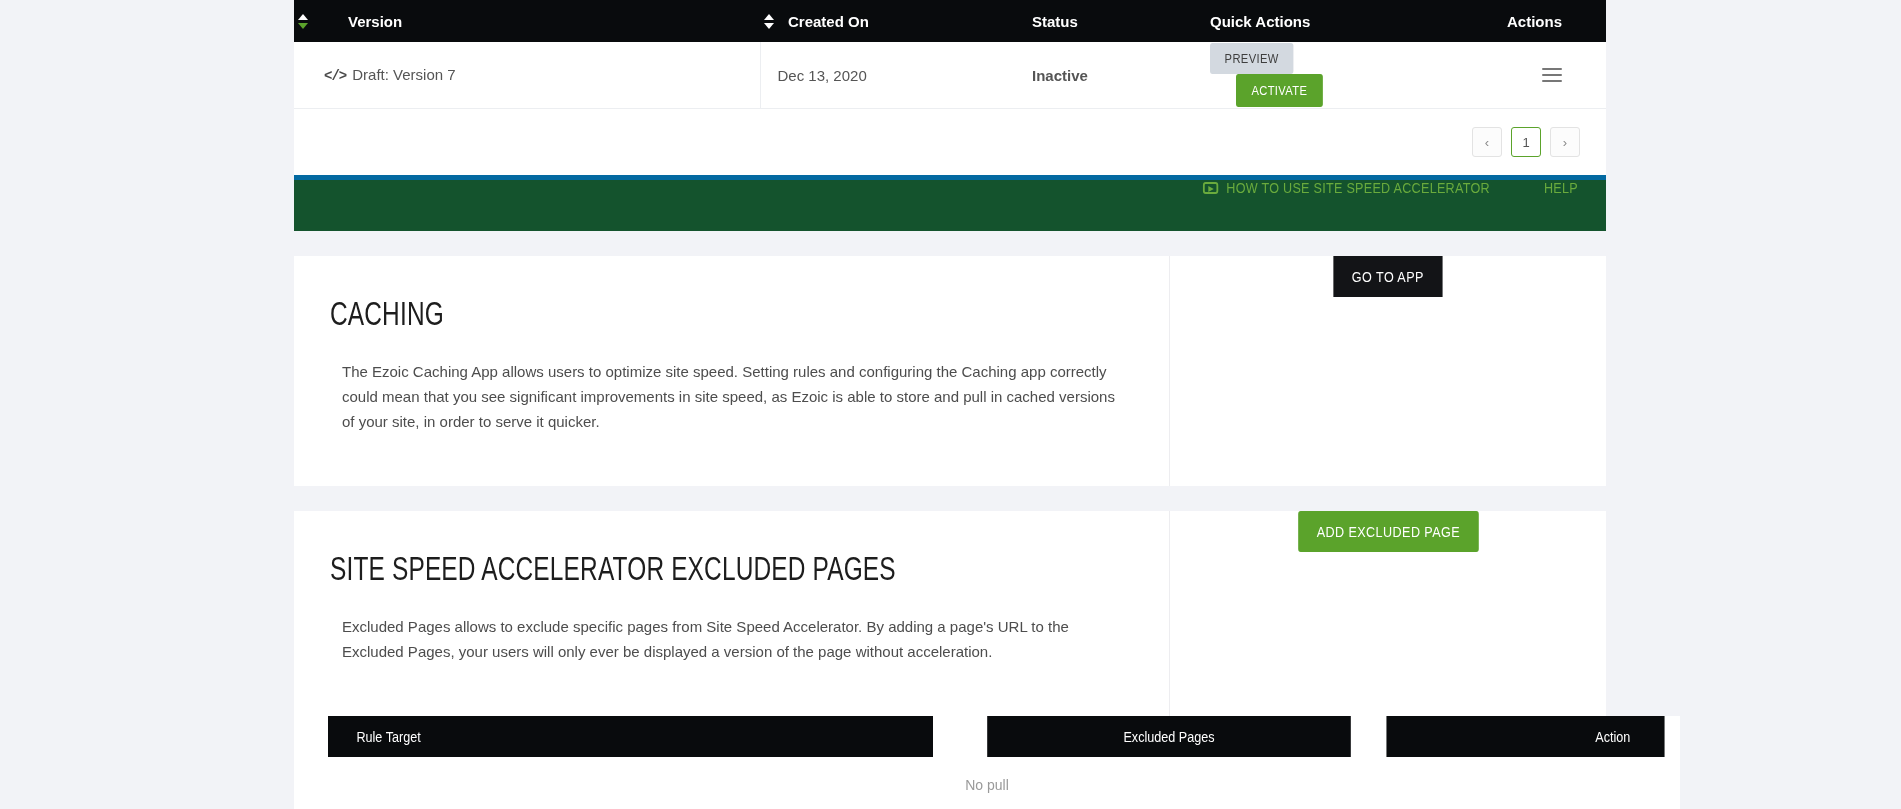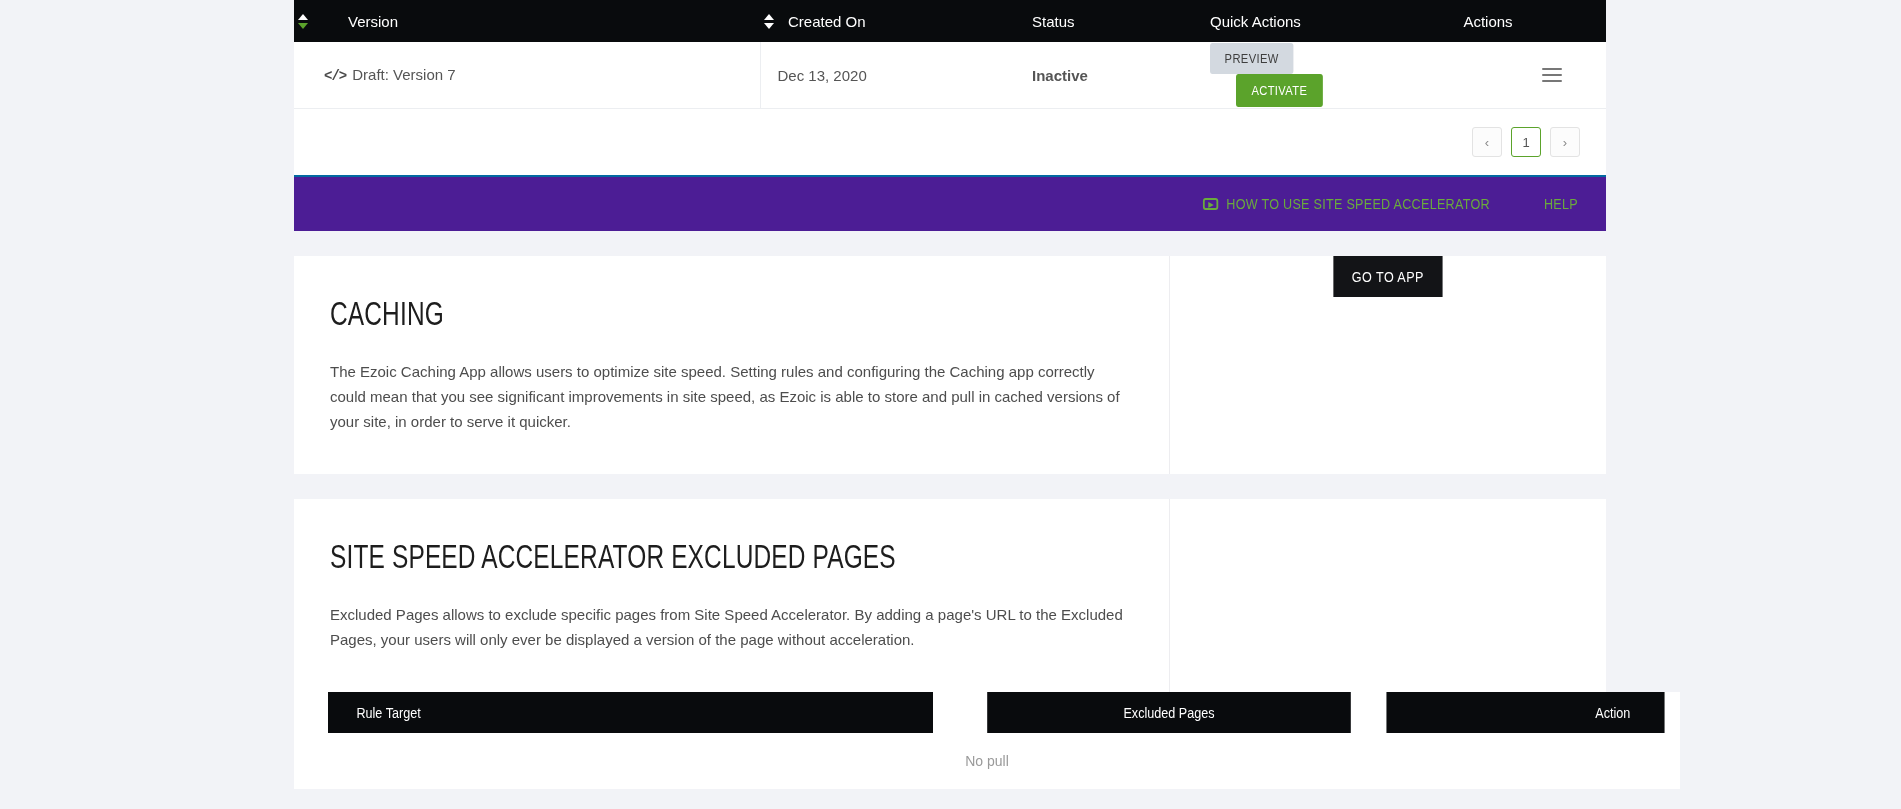--- a/index.html
+++ b/index.html
@@ -64,21 +64,21 @@
   }
   table.vt {
     width: 100%;
     border-collapse: collapse;
     table-layout: fixed;
   }
   table.vt thead th {
     background: #090b0d;
     color: #ffffff;
     font-size: 15px;
-    font-weight: normal;
+    font-weight: bold;
     text-align: left;
     height: 42px;
     padding: 0 0 0 0;
     vertical-align: middle;
     white-space: nowrap;
   }
   .th-inner {
     display: flex;
     align-items: center;
     height: 42px;
@@ -104,21 +104,21 @@
     border-left: 5px solid transparent;
     border-right: 5px solid transparent;
   }
   .sorter i.up   { border-bottom: 6px solid #ffffff; margin-bottom: 3px; }
   .sorter i.down { border-top: 6px solid #ffffff; }
   .sorter.asc-active i.down { border-top-color: #5ba32b; }
 
   .th-label { padding-left: 2px; }
   .th-version .th-label { padding-left: 28px; }
   .th-quick .th-label   { padding-left: 6px; }
-  .th-actions .th-label { padding-left: 0; text-align:center; width: 100%; display:block; padding-right: 44px; }
+  .th-actions .th-label { padding-left: 0; text-align:right; width: 100%; display:block; padding-right: 44px; }
 
   table.vt tbody td {
     background: #ffffff;
     height: 56px;
     vertical-align: middle;
     font-size: 15px;
     color: #555;
     border-bottom: 1px solid #eceef1;
   }
   td.c-version {
@@ -207,28 +207,28 @@
     box-sizing: border-box;
   }
   .pg-btn.active {
     border-color: #5ba32b;
     background: #ffffff;
     color: #555;
   }
 
   
   .help-bar {
-    background: #4c1d95;
+    background: #14532d;
     height: 56px;
     display: flex;
-    align-items: center;
+    align-items: flex-start;
     justify-content: flex-end;
     padding-right: 26px;
     box-sizing: border-box;
-    border-top: 2px solid #0369a1;
+    border-top: 5px solid #0369a1;
   }
   .help-link {
     color: #6aab3d;
     font-size: 14px;
     letter-spacing: 0.3px;
     text-decoration: none;
     display: flex;
     align-items: center;
     cursor: pointer;
     transform: scaleX(0.9);
@@ -294,21 +294,21 @@
     margin: 0 0 26px 0;
     letter-spacing: 0.2px;
     transform: scaleX(0.72);
     transform-origin: left center;
     white-space: nowrap;
   }
   .panel-body {
     font-size: 15px;
     line-height: 25px;
     color: #4d4d4d;
-    margin: 0;
+    margin: 12px;
     max-width: 800px;
   }
   .btn-dark {
     background: #131417;
     color: #ffffff;
     border: none;
     font-size: 15px;
     letter-spacing: 0.5px;
     padding: 12px 22px;
     cursor: pointer;
@@ -458,20 +458,25 @@
           <button class="btn-dark">GO TO APP</button>
         </div>
       </div>
     </div>
 
     <div class="panel">
       <div class="panel-left">
         <h2 class="panel-title">SITE SPEED ACCELERATOR EXCLUDED PAGES</h2>
         <p class="panel-body">Excluded Pages allows to exclude specific pages from Site Speed Accelerator. By adding a page's URL to the Excluded Pages, your users will only ever be displayed a version of the page without acceleration.</p>
       </div>
+      <div class="panel-right">
+        <div class="panel-right-main">
+          <button class="btn-green-lg">ADD EXCLUDED PAGE</button>
+        </div>
+      </div>
     </div>
 
     <table class="ep-table">
       <thead>
         <tr>
           <th class="ep-c1">Rule Target</th>
           <th class="ep-c2">Excluded Pages</th>
           <th class="ep-c3">Action</th>
         </tr>
       </thead>

